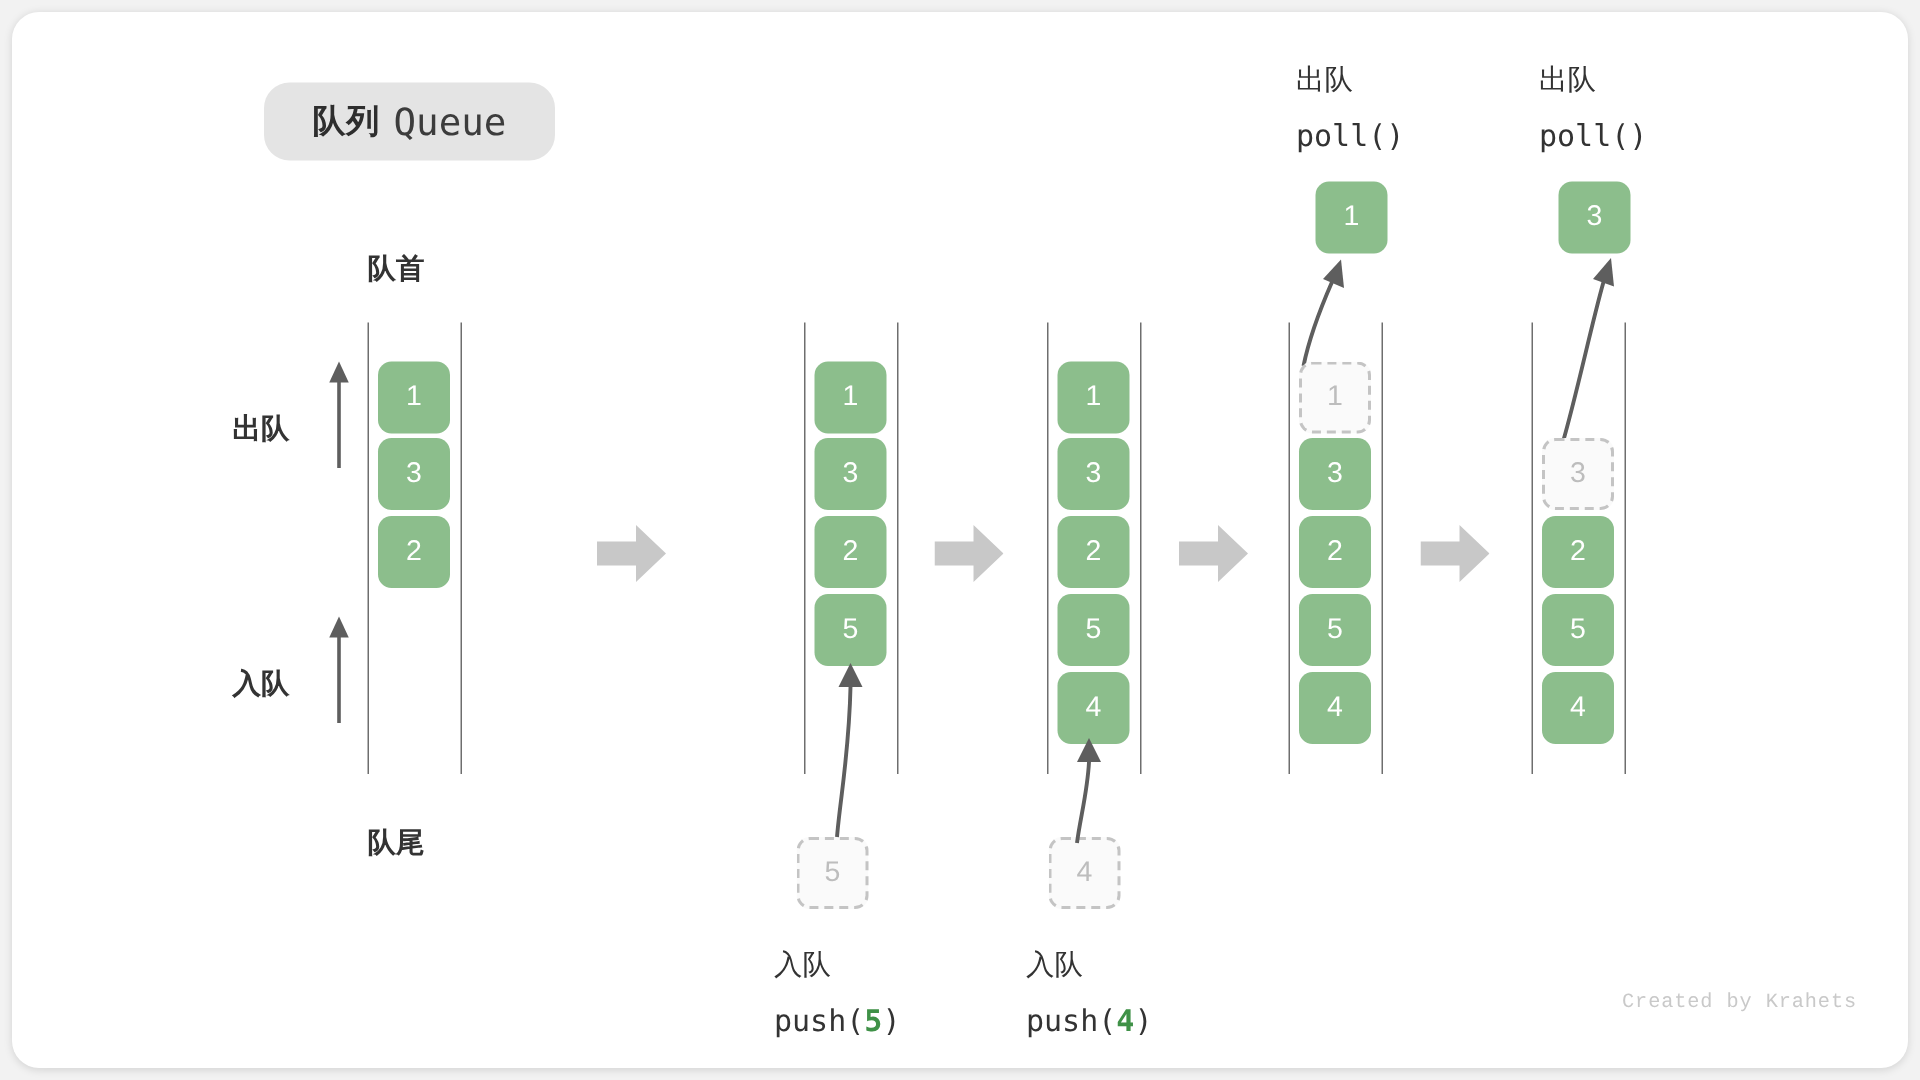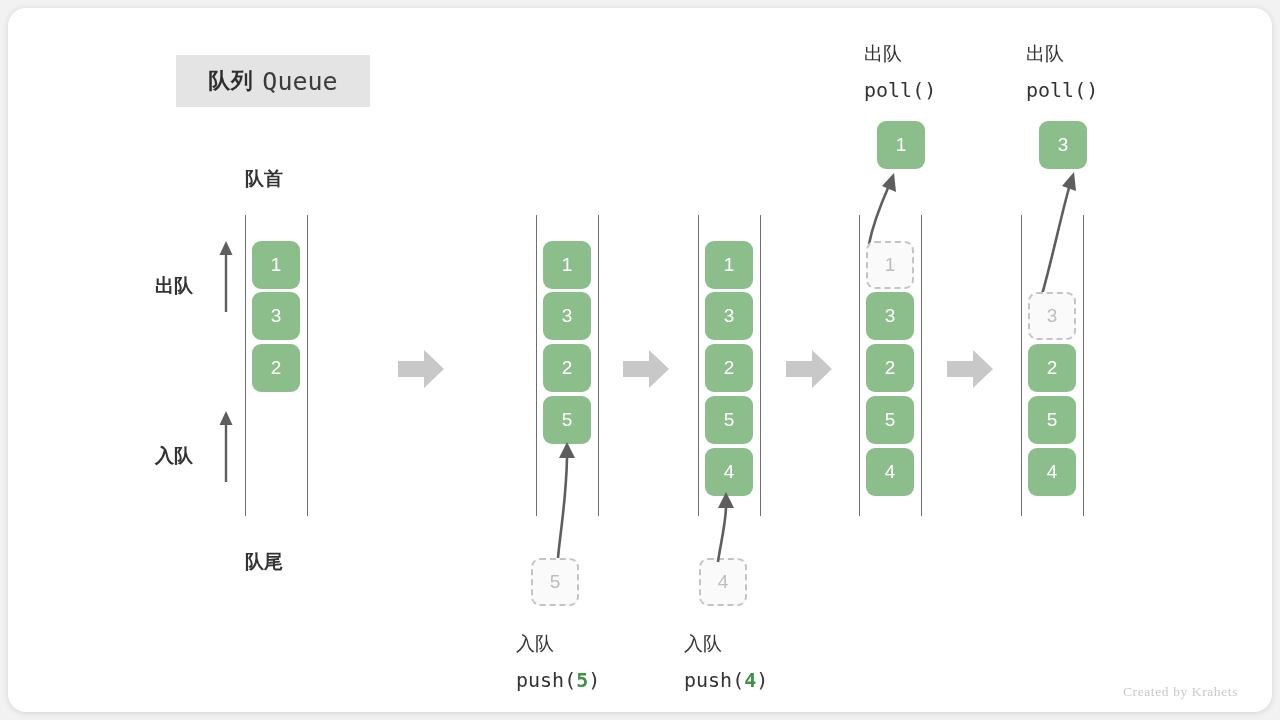--- a/index.html
+++ b/index.html
@@ -32,21 +32,21 @@
   }
 
   
   .title-chip {
     position: absolute;
     left: 168px;
     top: 47px;
     width: 194px;
     height: 52px;
     background: #e4e4e4;
-    border-radius: 1px;
+    border-radius: 17px;
     display: flex;
     align-items: center;
     justify-content: center;
     gap: 9px;
   }
   .title-cn {
     font-size: 22px;
     font-weight: bold;
     color: #2e2e2e;
     letter-spacing: 0.5px;
@@ -117,22 +117,22 @@
 
   
   .dir-arrow { position: absolute; width: 22px; height: 74px; }
 
   
   .motion-arrow { position: absolute; }
 
   .credit {
     position: absolute;
     right: 34px;
-    bottom: 12px;
-    font-family: Liberation Serif, serif;
+    bottom: 36px;
+    font-family: Liberation Mono, monospace;
     font-size: 13.5px;
     color: #c9c9c9;
     letter-spacing: 0.6px;
     white-space: nowrap;
   }
 </style>
 </head>
 <body>
 
 <div id="stage">

